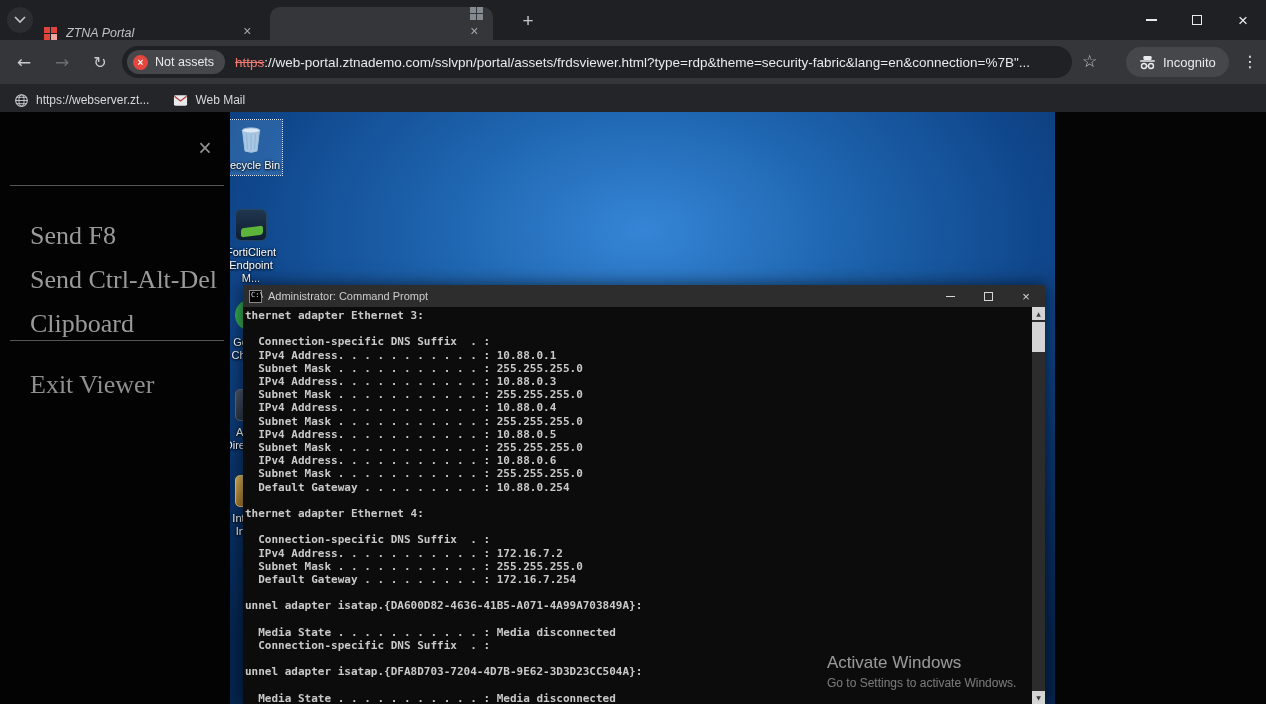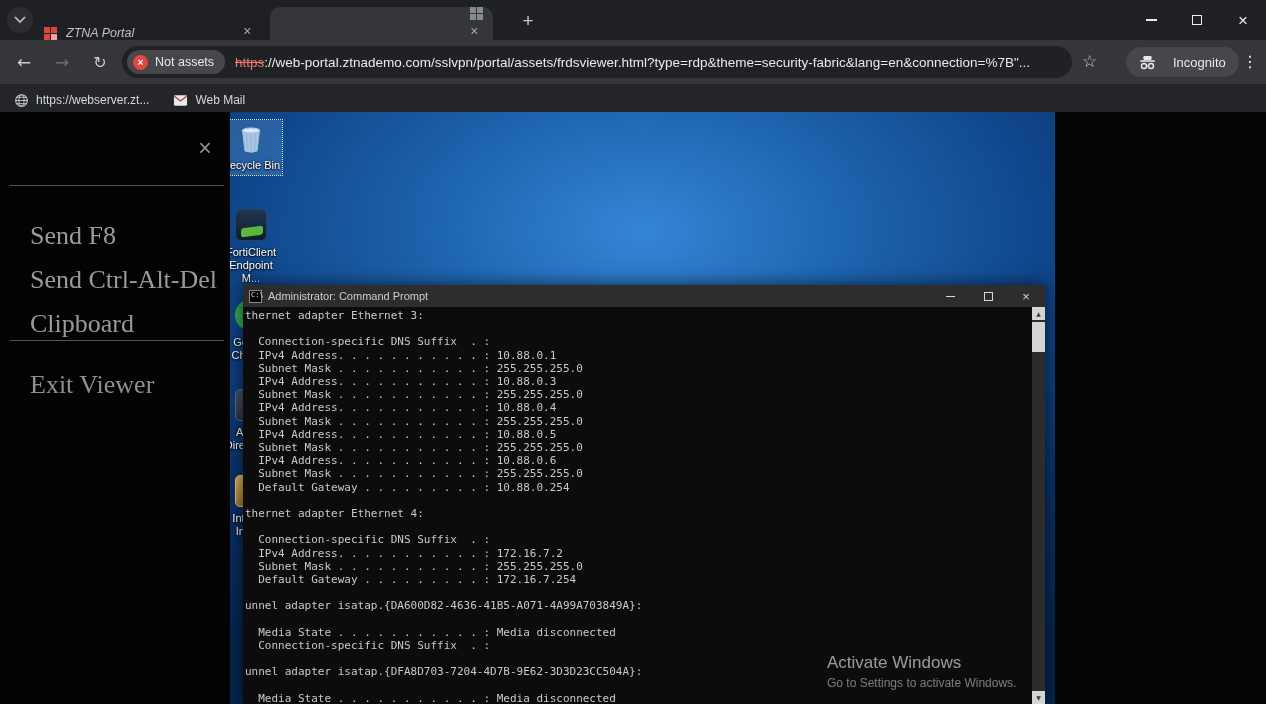--- a/index.html
+++ b/index.html
@@ -45,21 +45,21 @@
   .sec-chip { display:flex; align-items:center; gap:7px; height:24px; padding:0 11px 0 6px;
     border-radius:12px; background:#45474b; flex:none; }
   .danger-ico { width:15px; height:15px; border-radius:50%; background:#e5463d; color:#ffffff;
     font-size:10px; line-height:15px; text-align:center; font-weight:bold; }
   .sec-label { font-size:12.5px; color:#e8eaed; }
   .url { margin-left:10px; font-size:13.5px; color:#e8eaed; white-space:nowrap; overflow:hidden; }
   .url .scheme { color:#f07b72; text-decoration:line-through; }
   .star-btn { position:absolute; left:1082px; top:11px; font-size:17px; color:#c4c7c5;
     font-family:"DejaVu Sans", sans-serif; cursor:pointer; }
   .incog-badge { position:absolute; left:1126px; top:7px; height:30px; border-radius:15px;
-    background:#46474b; display:flex; align-items:center; gap:17px; padding:0 13px; }
+    background:#46474b; display:flex; align-items:center; gap:7px; padding:0 13px; }
   .incog-label { font-size:13px; color:#e8eaed; }
   .kebab-btn { position:absolute; left:1238px; top:10px; width:24px; height:24px; text-align:center;
     color:#e8eaed; font-size:16px; line-height:24px; font-family:"DejaVu Sans", sans-serif; cursor:pointer; }
 
   .bookmarks { position:absolute; top:84px; left:0; width:1266px; height:28px; background:#242528;
     display:flex; align-items:flex-end; }
   .bm { display:flex; align-items:center; gap:7px; padding:0 10px; height:24px; border-radius:12px;
     margin-left:4px; cursor:pointer; }
   .bm-label { font-size:12px; color:#d6d9dc; white-space:nowrap; }
 
@@ -98,21 +98,21 @@
     position:relative; flex:none; }
   .cmd-ico::after { content:"C:\\"; position:absolute; top:0; left:1px; font-size:7px; color:#ddd;
     font-family:"DejaVu Sans Mono", monospace; }
   .cmd-title { font-size:11px; color:#cccccc; white-space:nowrap; }
   .cmd-controls { position:absolute; right:0; top:0; height:22px; display:flex; }
   .cbtn { width:38px; height:22px; display:flex; align-items:center; justify-content:center;
     color:#d6d6d6; cursor:pointer; }
   .c-min { width:9px; height:1px; background:#d6d6d6; }
   .c-max { width:9px; height:9px; border:1px solid #d6d6d6; }
   .c-x { font-size:13px; line-height:13px; }
-  .cmd-body { position:absolute; top:22px; left:0; right:0; bottom:0; background:#0c0c0c; overflow:hidden; }
+  .cmd-body { position:absolute; top:22px; left:0; right:0; bottom:0; background:#0c0c0c; overflow:hidden;font-weight:bold; }
   .cmd-pre { margin:0; padding:2px 16px 0 2px; white-space:pre;
     font-family:"DejaVu Sans Mono", "Liberation Mono", monospace;
     font-size:11px; line-height:13.2px; color:#c9c9c9; }
   .cmd-scroll { position:absolute; top:0; right:0; bottom:0; width:13px; background:#2c2c2c; }
   .sc-up, .sc-down { position:absolute; left:0; width:13px; height:13px; background:#d4d4d4;
     color:#3c3c3c; font-size:6px; line-height:13px; text-align:center;
     font-family:"DejaVu Sans", sans-serif; cursor:pointer; }
   .sc-up { top:0; } .sc-down { bottom:0; }
   .sc-thumb { position:absolute; left:0; top:15px; width:13px; height:30px; background:#d4d4d4; cursor:pointer; }
 

